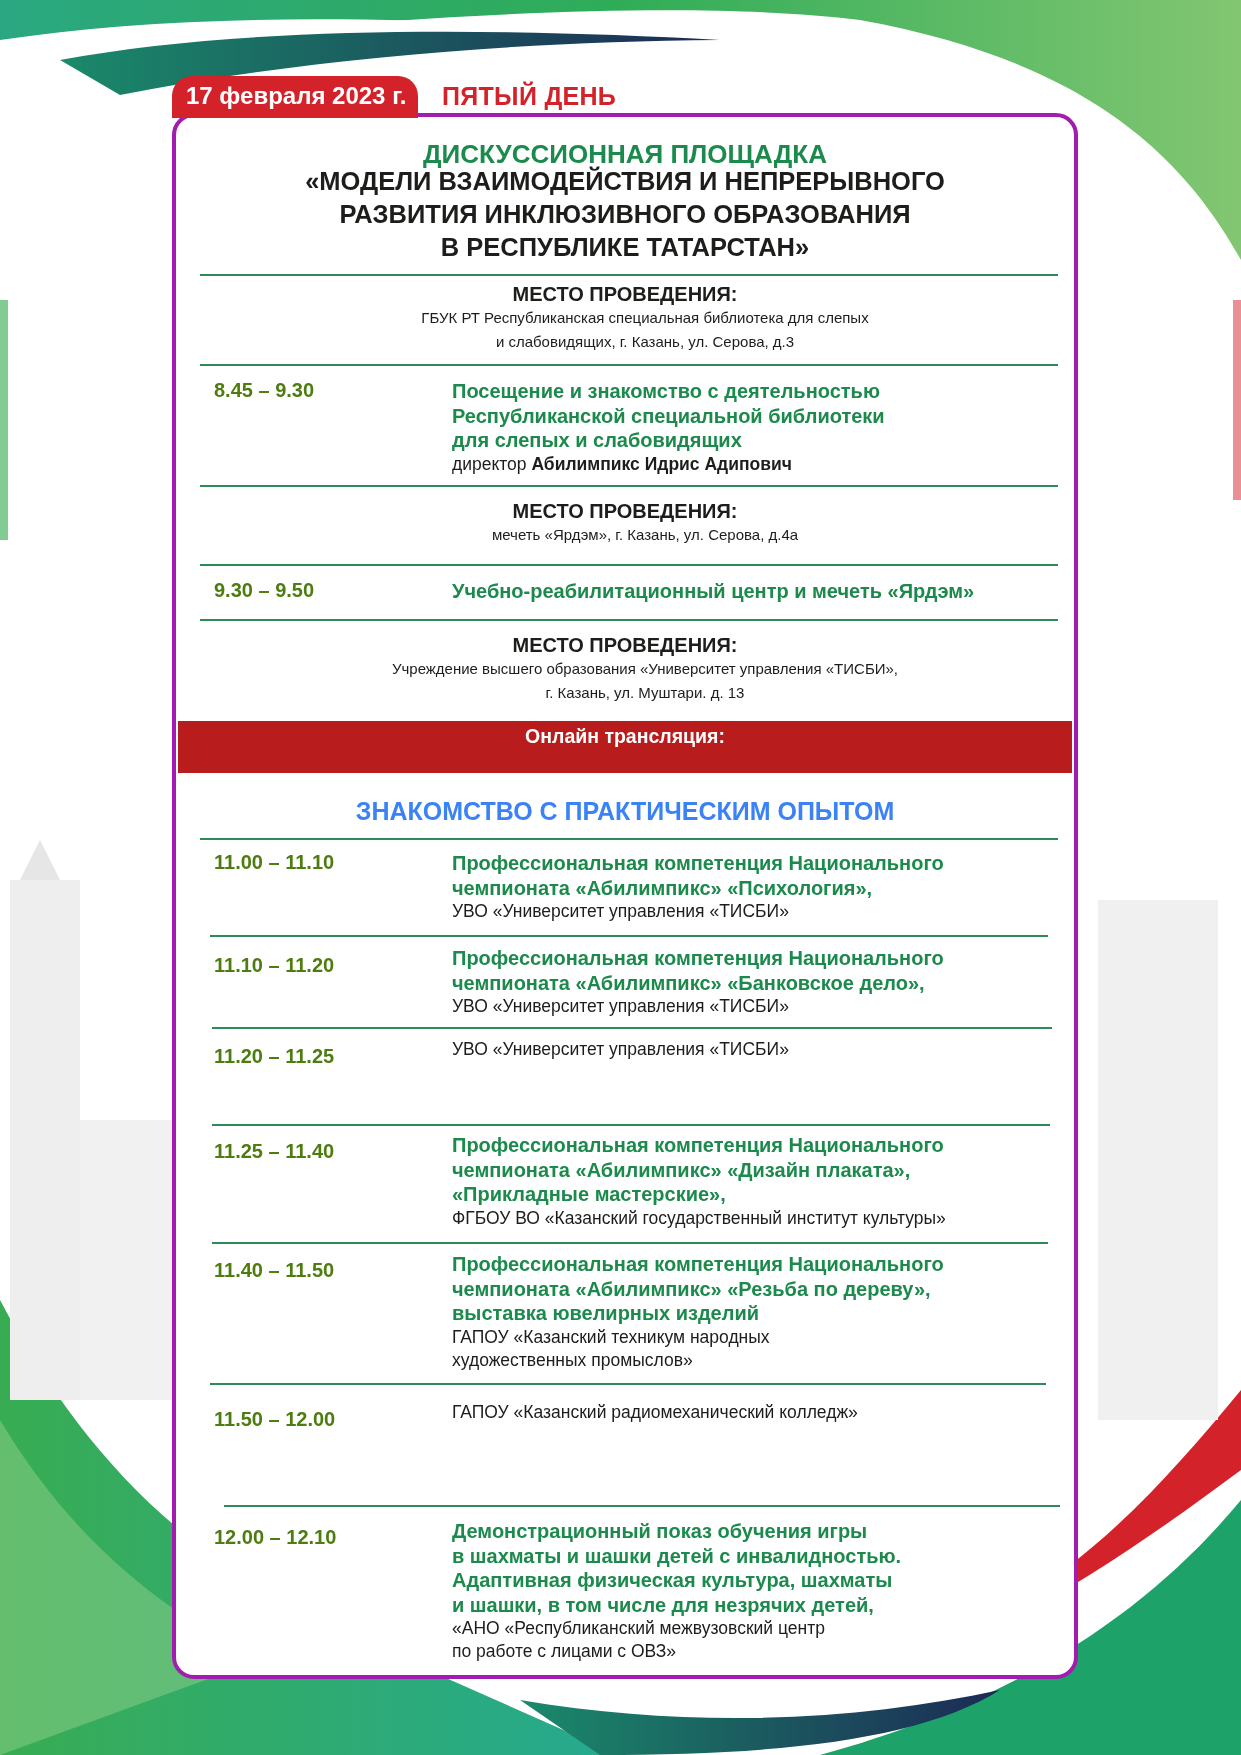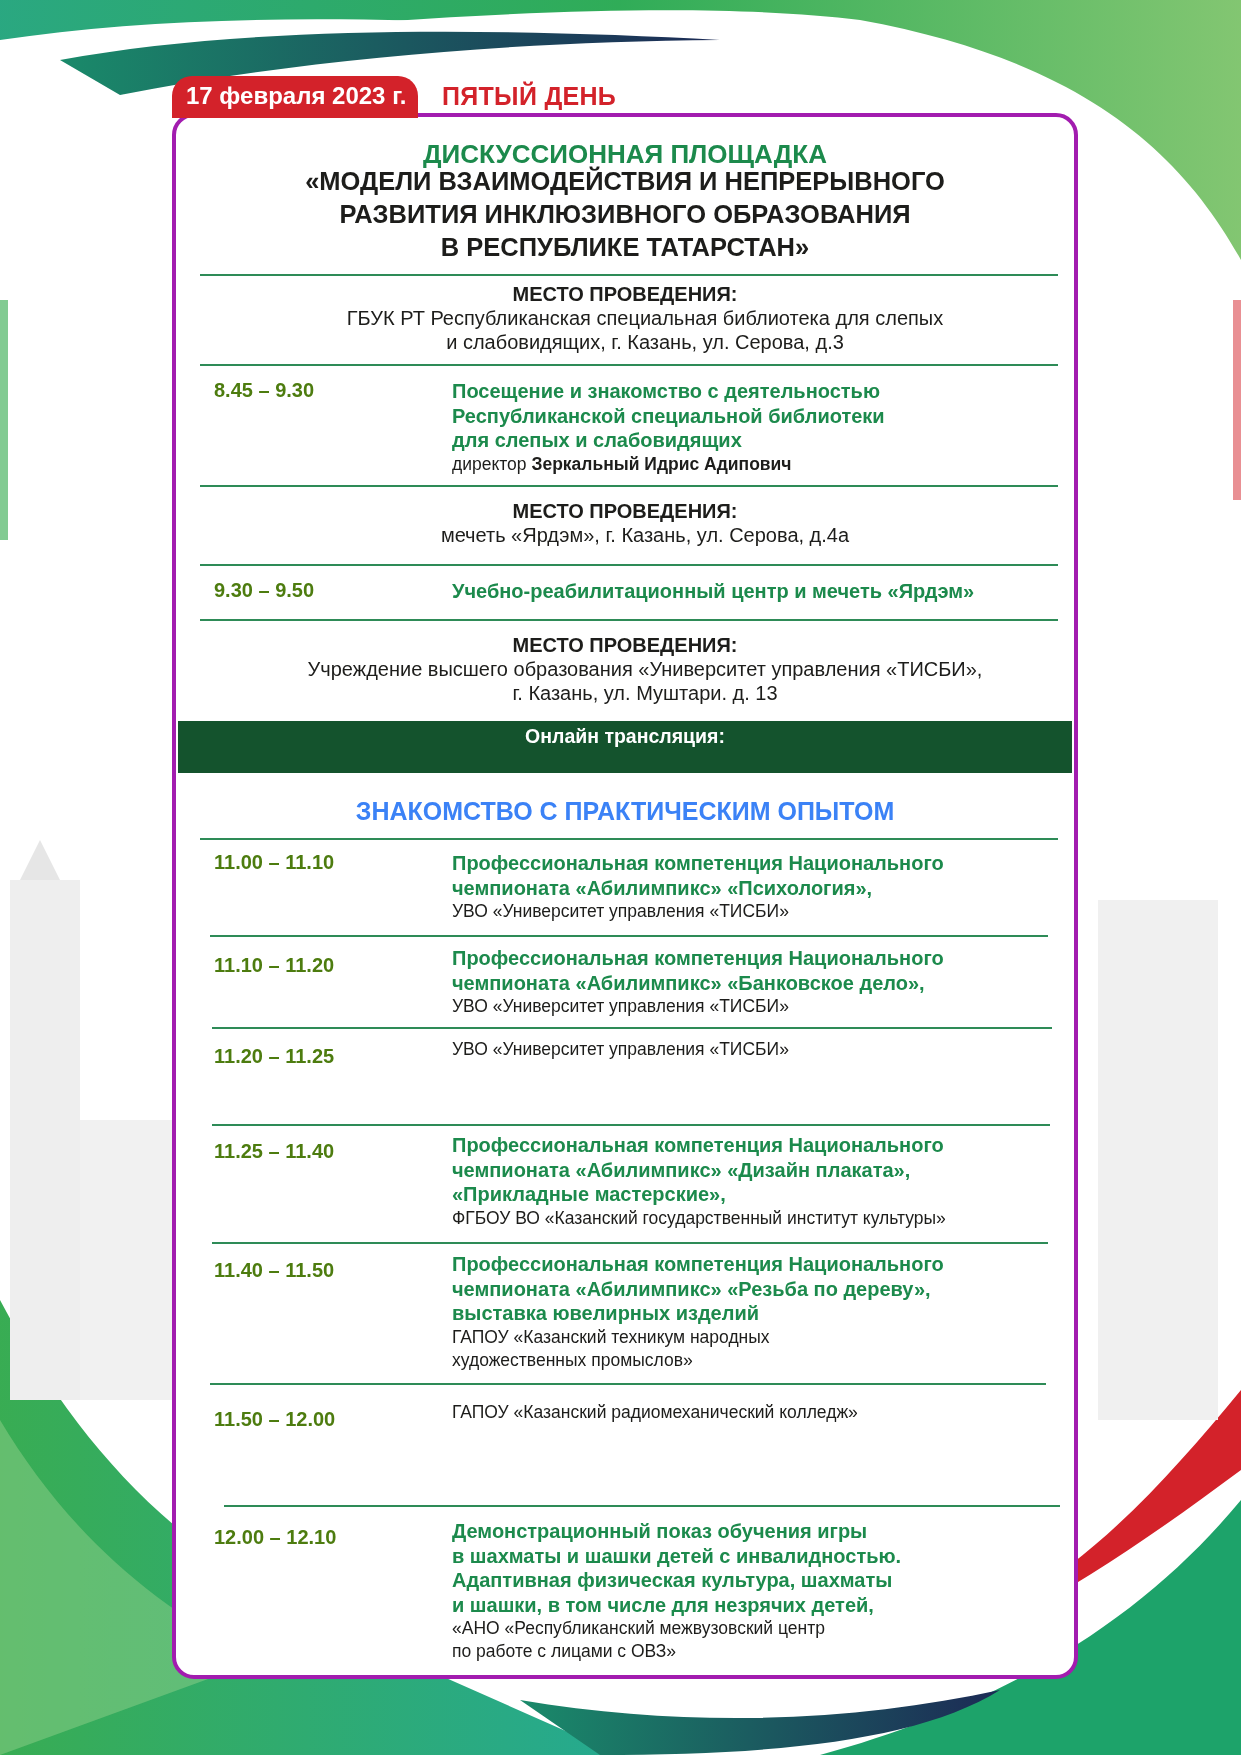--- a/index.html
+++ b/index.html
@@ -7,28 +7,28 @@
   .bg { position:absolute; inset:0; z-index:0; }
   .kremlin { position:absolute; z-index:0; }
   .date-tab { position:absolute; left:172px; top:76px; height:42px; background:#d3222a; border-radius:20px 20px 0 0; color:#fff; font-weight:bold; font-size:24px; line-height:40px; padding:0 12px 0 14px; z-index:2; }
   .day-label { position:absolute; left:442px; top:78px; color:#d3222a; font-weight:bold; font-size:25px; line-height:36px; z-index:2; letter-spacing:0.3px; }
   .card { position:absolute; left:172px; top:113px; width:906px; height:1566px; background:#fff; border:4px solid #a21caf; border-radius:22px; z-index:1; box-sizing:border-box; }
   .rule { position:absolute; height:2px; background:#2e8b57; }
   .title-1 { position:absolute; left:0; right:0; top:22px; font-size:26px; font-weight:bold; text-align:center; color:#1c8a4c; }
   .title-2 { position:absolute; left:0; right:0; top:48px; font-size:25.5px; font-weight:bold; text-align:center; color:#1d1d1b; line-height:33px; white-space:pre-line; }
   .venue { position:absolute; left:0; right:0; text-align:center; color:#1d1d1b; }
   .venue .h { font-weight:bold; font-size:20px; line-height:24px; }
-  .venue .t { font-size:20px; line-height:24px; white-space:pre-line;padding-left:40px; }
+  .venue .t { font-size:15px; line-height:24px; white-space:pre-line;padding-left:40px; }
   .row { position:absolute; left:0; right:0; }
   .time { position:absolute; left:38px; font-size:20px; font-weight:bold; color:#4d7c0f; }
   .desc { position:absolute; left:276px; right:10px; }
   .desc .d1 { font-size:20px; font-weight:bold; color:#1c8a4c; line-height:24.5px; white-space:pre-line; }
   .desc .d2 { font-size:17.5px; color:#1d1d1b; line-height:23px; white-space:pre-line; }
   .desc .d2 b { font-weight:bold; }
-  .online { position:absolute; left:2px; right:2px; top:604px; height:52px; background:#14532d; color:#fff; text-align:center; font-weight:bold; font-size:19.5px; line-height:24px; padding-top:3px; box-sizing:border-box; }
+  .online { position:absolute; left:2px; right:2px; top:604px; height:52px; background:#b91c1c; color:#fff; text-align:center; font-weight:bold; font-size:19.5px; line-height:24px; padding-top:3px; box-sizing:border-box; }
   .section-title { position:absolute; left:0; right:0; top:680px; text-align:center; font-size:25px; font-weight:bold; color:#3b82f6; }
 </style>
 </head>
 <body>
 
 <svg class="bg" width="1241" height="1755" viewBox="0 0 1241 1755">
   <defs>
     <linearGradient id="gTop" x1="0" y1="0" x2="1" y2="0">
       <stop offset="0" stop-color="#1fa37a"></stop>
       <stop offset="0.5" stop-color="#25a84f"></stop>
@@ -85,21 +85,21 @@
   </div>
 
   <div class="rule" style="left:24px;right:16px;top:247px"></div>
 
   <div class="row" style="top:262px">
     <div class="time">8.45 – 9.30</div>
     <div class="desc">
       <div class="d1">Посещение и знакомство с деятельностью
 Республиканской специальной библиотеки
 для слепых и слабовидящих</div>
-      <div class="d2"><span>директор </span><b>Зеркальный Идрис Адипович</b></div>
+      <div class="d2"><span>директор </span><b>Абилимпикс Идрис Адипович</b></div>
     </div>
   </div>
 
   <div class="rule" style="left:24px;right:16px;top:368px"></div>
 
   <div class="venue" style="top:382px">
     <div class="h">МЕСТО ПРОВЕДЕНИЯ:</div>
     <div class="t">мечеть «Ярдэм», г. Казань, ул. Серова, д.4а</div>
   </div>
 

